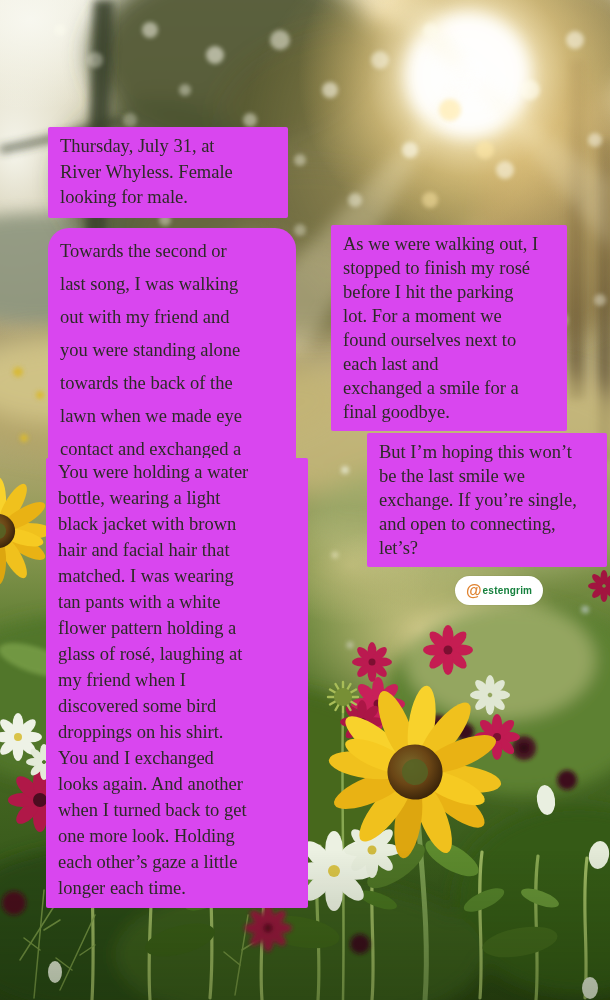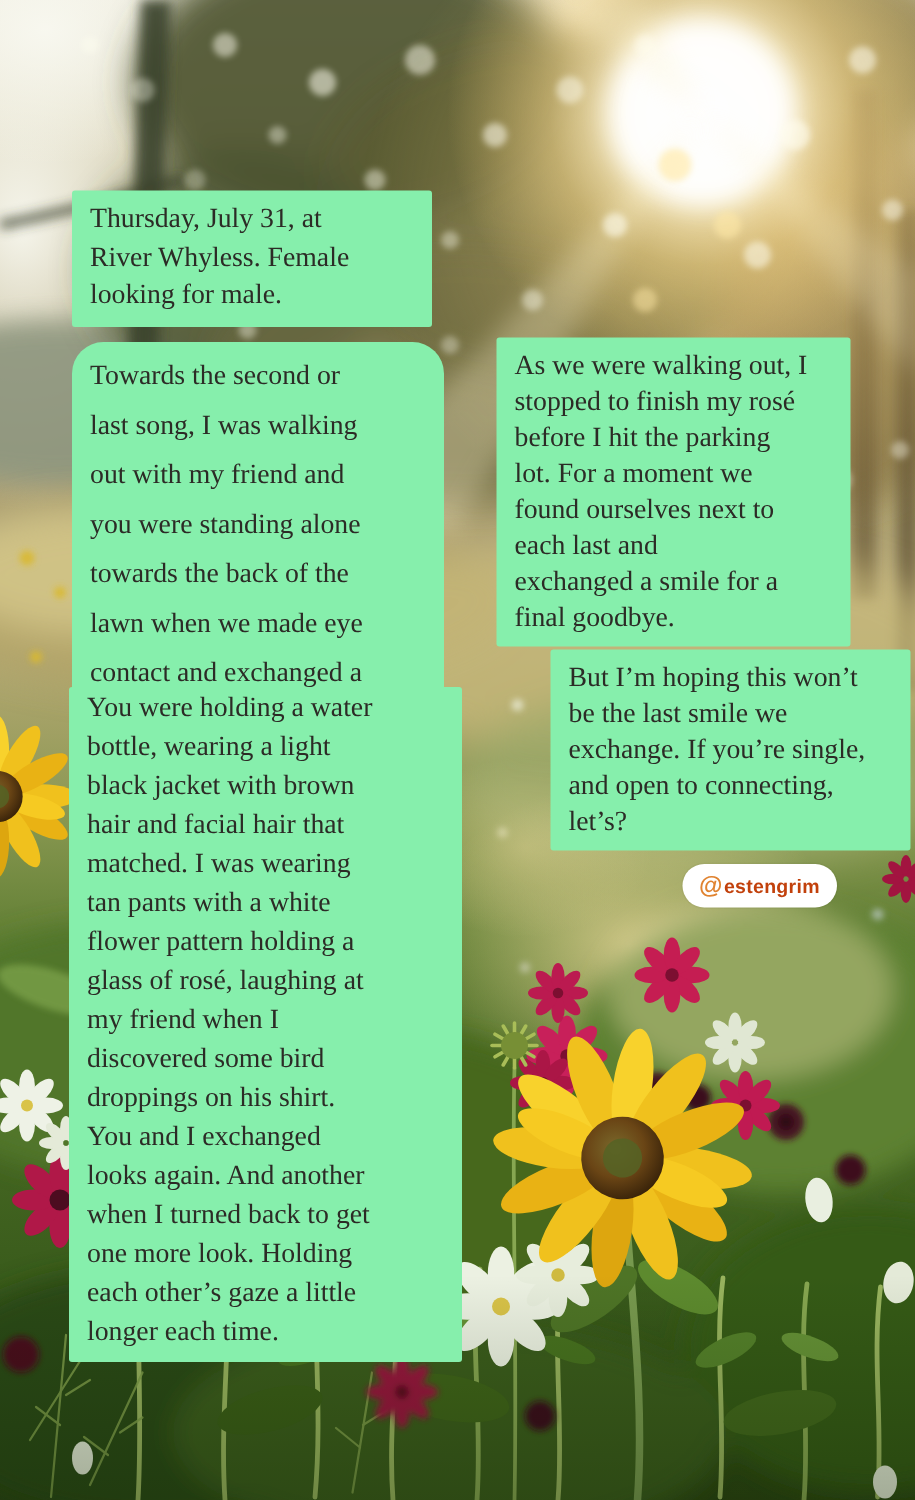--- a/index.html
+++ b/index.html
@@ -2,21 +2,21 @@
 <html><head>
 <meta charset="utf-8">
 <style>
   html,body{margin:0;padding:0;background:#222;}
   .stage{
     position:relative;width:610px;height:1000px;overflow:hidden;
     background:#6f8a44;font-family:"Liberation Sans",sans-serif;
   }
   .stage svg.bg{position:absolute;left:0;top:0;width:610px;height:1000px;display:block;}
   .note{
-    position:absolute;background:#86efac;color:#2c2b26;
+    position:absolute;background:#d946ef;color:#2c2b26;
     font-family:"Liberation Serif","DejaVu Serif",serif;
     font-size:18.5px;line-height:24px;white-space:pre-line;
     padding:7px 12px;border-radius:2px;
   }
   .n1{left:48px;top:127px;width:216px;line-height:25.5px;}
   .n2{left:48px;top:228px;width:224px;line-height:33px;border-radius:21px;}
   .n3{left:331px;top:225px;width:212px;}
   .n4{left:331px;top:433px;width:216px;margin-left:36px;}
   .n5{left:46px;top:458px;width:238px;line-height:26px;padding-top:1px;}
   .badge{
@@ -24,21 +24,21 @@
     background:#ffffff;border-radius:15px;
     display:flex;align-items:center;justify-content:center;
     padding:0 11px;box-shadow:0 0 0 1px rgba(0,0,0,0.03);
     cursor:pointer;
   }
   .badge .at{
     color:#e08330;font-weight:700;font-size:16px;margin-right:1px;
     font-family:"Liberation Sans",sans-serif;
   }
   .badge .handle{
-    color:#c2410c;font-weight:700;font-size:13px;letter-spacing:.2px;
+    color:#15803d;font-weight:700;font-size:10px;letter-spacing:.2px;
     font-family:"Liberation Sans",sans-serif;
   }
 </style>
 </head>
 <body>
 
 <div class="stage">
 
   <svg class="bg" viewBox="0 0 610 1000" aria-hidden="true">
     <defs>

